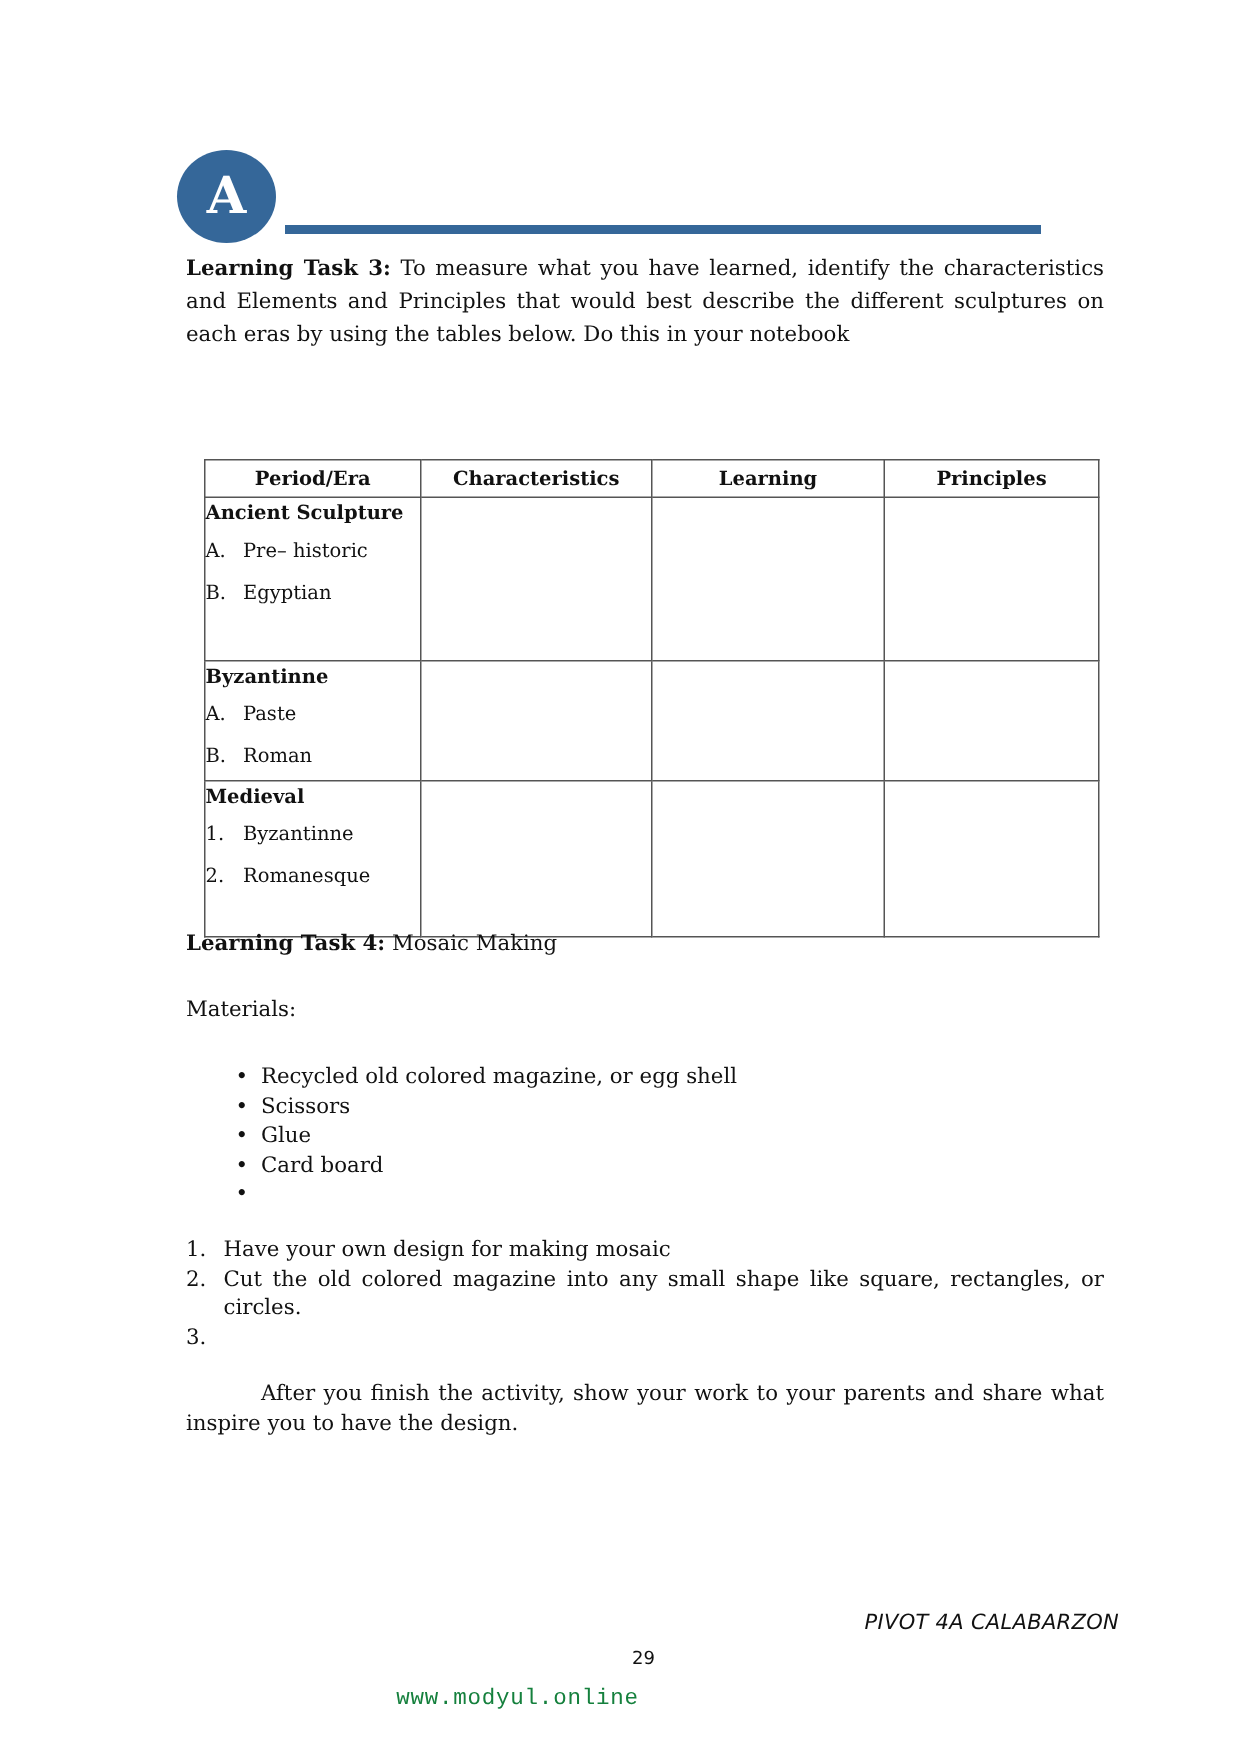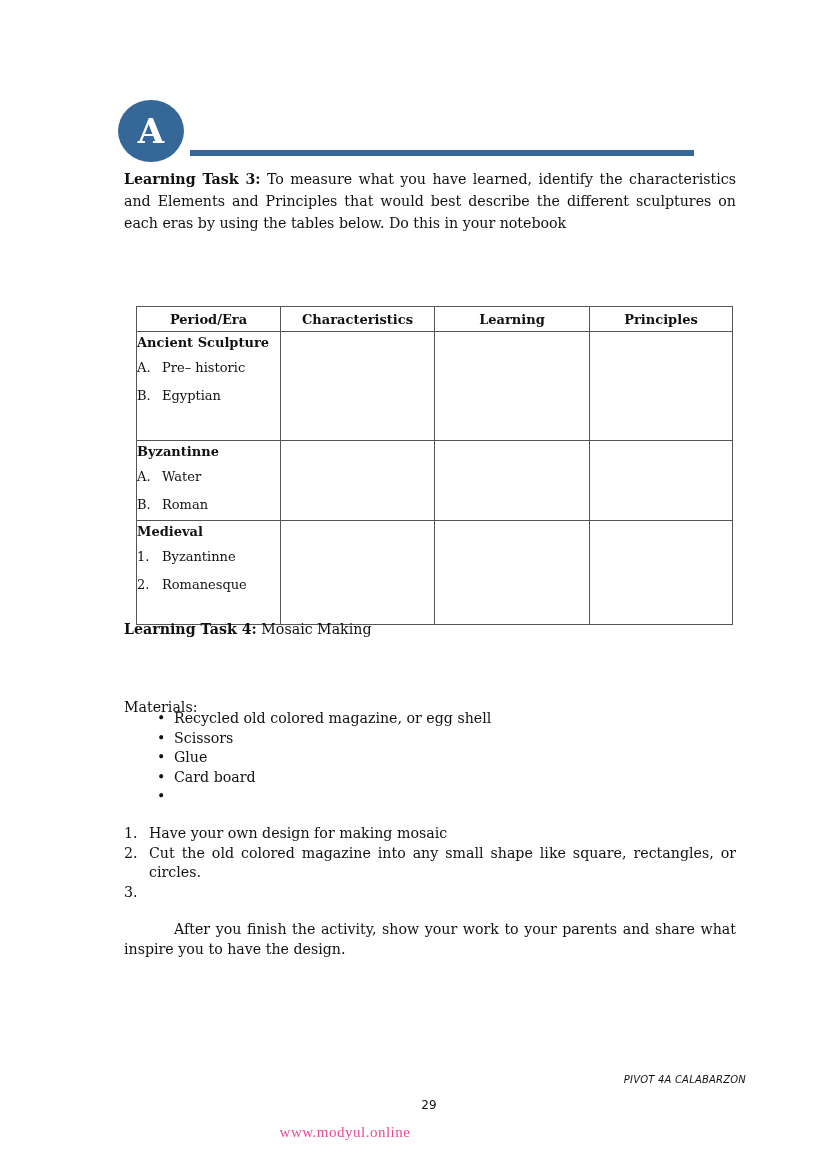--- a/index.html
+++ b/index.html
@@ -25,25 +25,25 @@
   .era .it .m { width: 25px; }
   .r1 { height: 109px; } .r2 { height: 80px; } .r3 { height: 104px; }
   .txt { font-size: 14.2px; line-height: 19.5px; font-family: "DejaVu Serif", serif; }
   ul.bul { list-style: none; margin: 0; padding: 0; }
   ul.bul li { display: flex; }
   ul.bul li .dot { width: 24px; padding-left: 7px; box-sizing: border-box; }
   ol.steps { list-style: none; margin: 0; padding: 0; }
   ol.steps li { display: flex; }
   ol.steps li .n { width: 25px; flex-shrink: 0; }
   .footer { right: 80px; top: 1074px; font-family: "DejaVu Sans", "Liberation Sans", sans-serif;
-            font-style: italic; font-size: 10px; letter-spacing: 0.2px; }
+            font-style: italic; font-size: 14px; letter-spacing: 0.2px; }
   .pageno { left: 0; width: 826px; text-align: center; top: 1098px;
             font-family: "DejaVu Sans", sans-serif; font-size: 12px; padding-left: 16px; }
   .wm { left: 0; width: 690px; text-align: center; top: 1124px;
-        font-family: Liberation Serif, serif; font-size: 15px; color: #ec4899; letter-spacing: 0.5px; }
+        font-family: Liberation Mono, monospace; font-size: 15px; color: #15803d; letter-spacing: 0.5px; }
 </style>
 </head>
 <body>
 
 <div class="abs badge">
   <span>A</span>
 </div>
 <div class="abs rule"></div>
 
 <div class="abs para" style="top:168px;">
@@ -72,21 +72,21 @@
     </td>
     <td></td>
     <td></td>
     <td></td>
   </tr>
   <tr class="r2">
     <td class="era">
       <div class="h">Byzantinne</div>
       <div class="it">
             <span class="m">A.</span>
-            <span>Water</span>
+            <span>Paste</span>
           </div>
       <div class="it">
             <span class="m">B.</span>
             <span>Roman</span>
           </div>
     </td>
     <td></td>
     <td></td>
     <td></td>
   </tr>
@@ -105,21 +105,21 @@
     <td></td>
     <td></td>
     <td></td>
   </tr>
 </tbody>
   </table>
 
 <div class="abs txt" style="left:124px; top:620px;">
   <b>Learning Task 4:</b><span> Mosaic Making</span>
 </div>
-<div class="abs txt" style="left:124px; top:698px;">Materials:</div>
+<div class="abs txt" style="left:124px; top:664px;">Materials:</div>
 
 <ul class="abs txt bul" style="left:150px; top:709px;">
   <li>
       <span class="dot">•</span>
       <span>Recycled old colored magazine, or egg shell</span>
     </li>
   <li>
       <span class="dot">•</span>
       <span>Scissors</span>
     </li>

